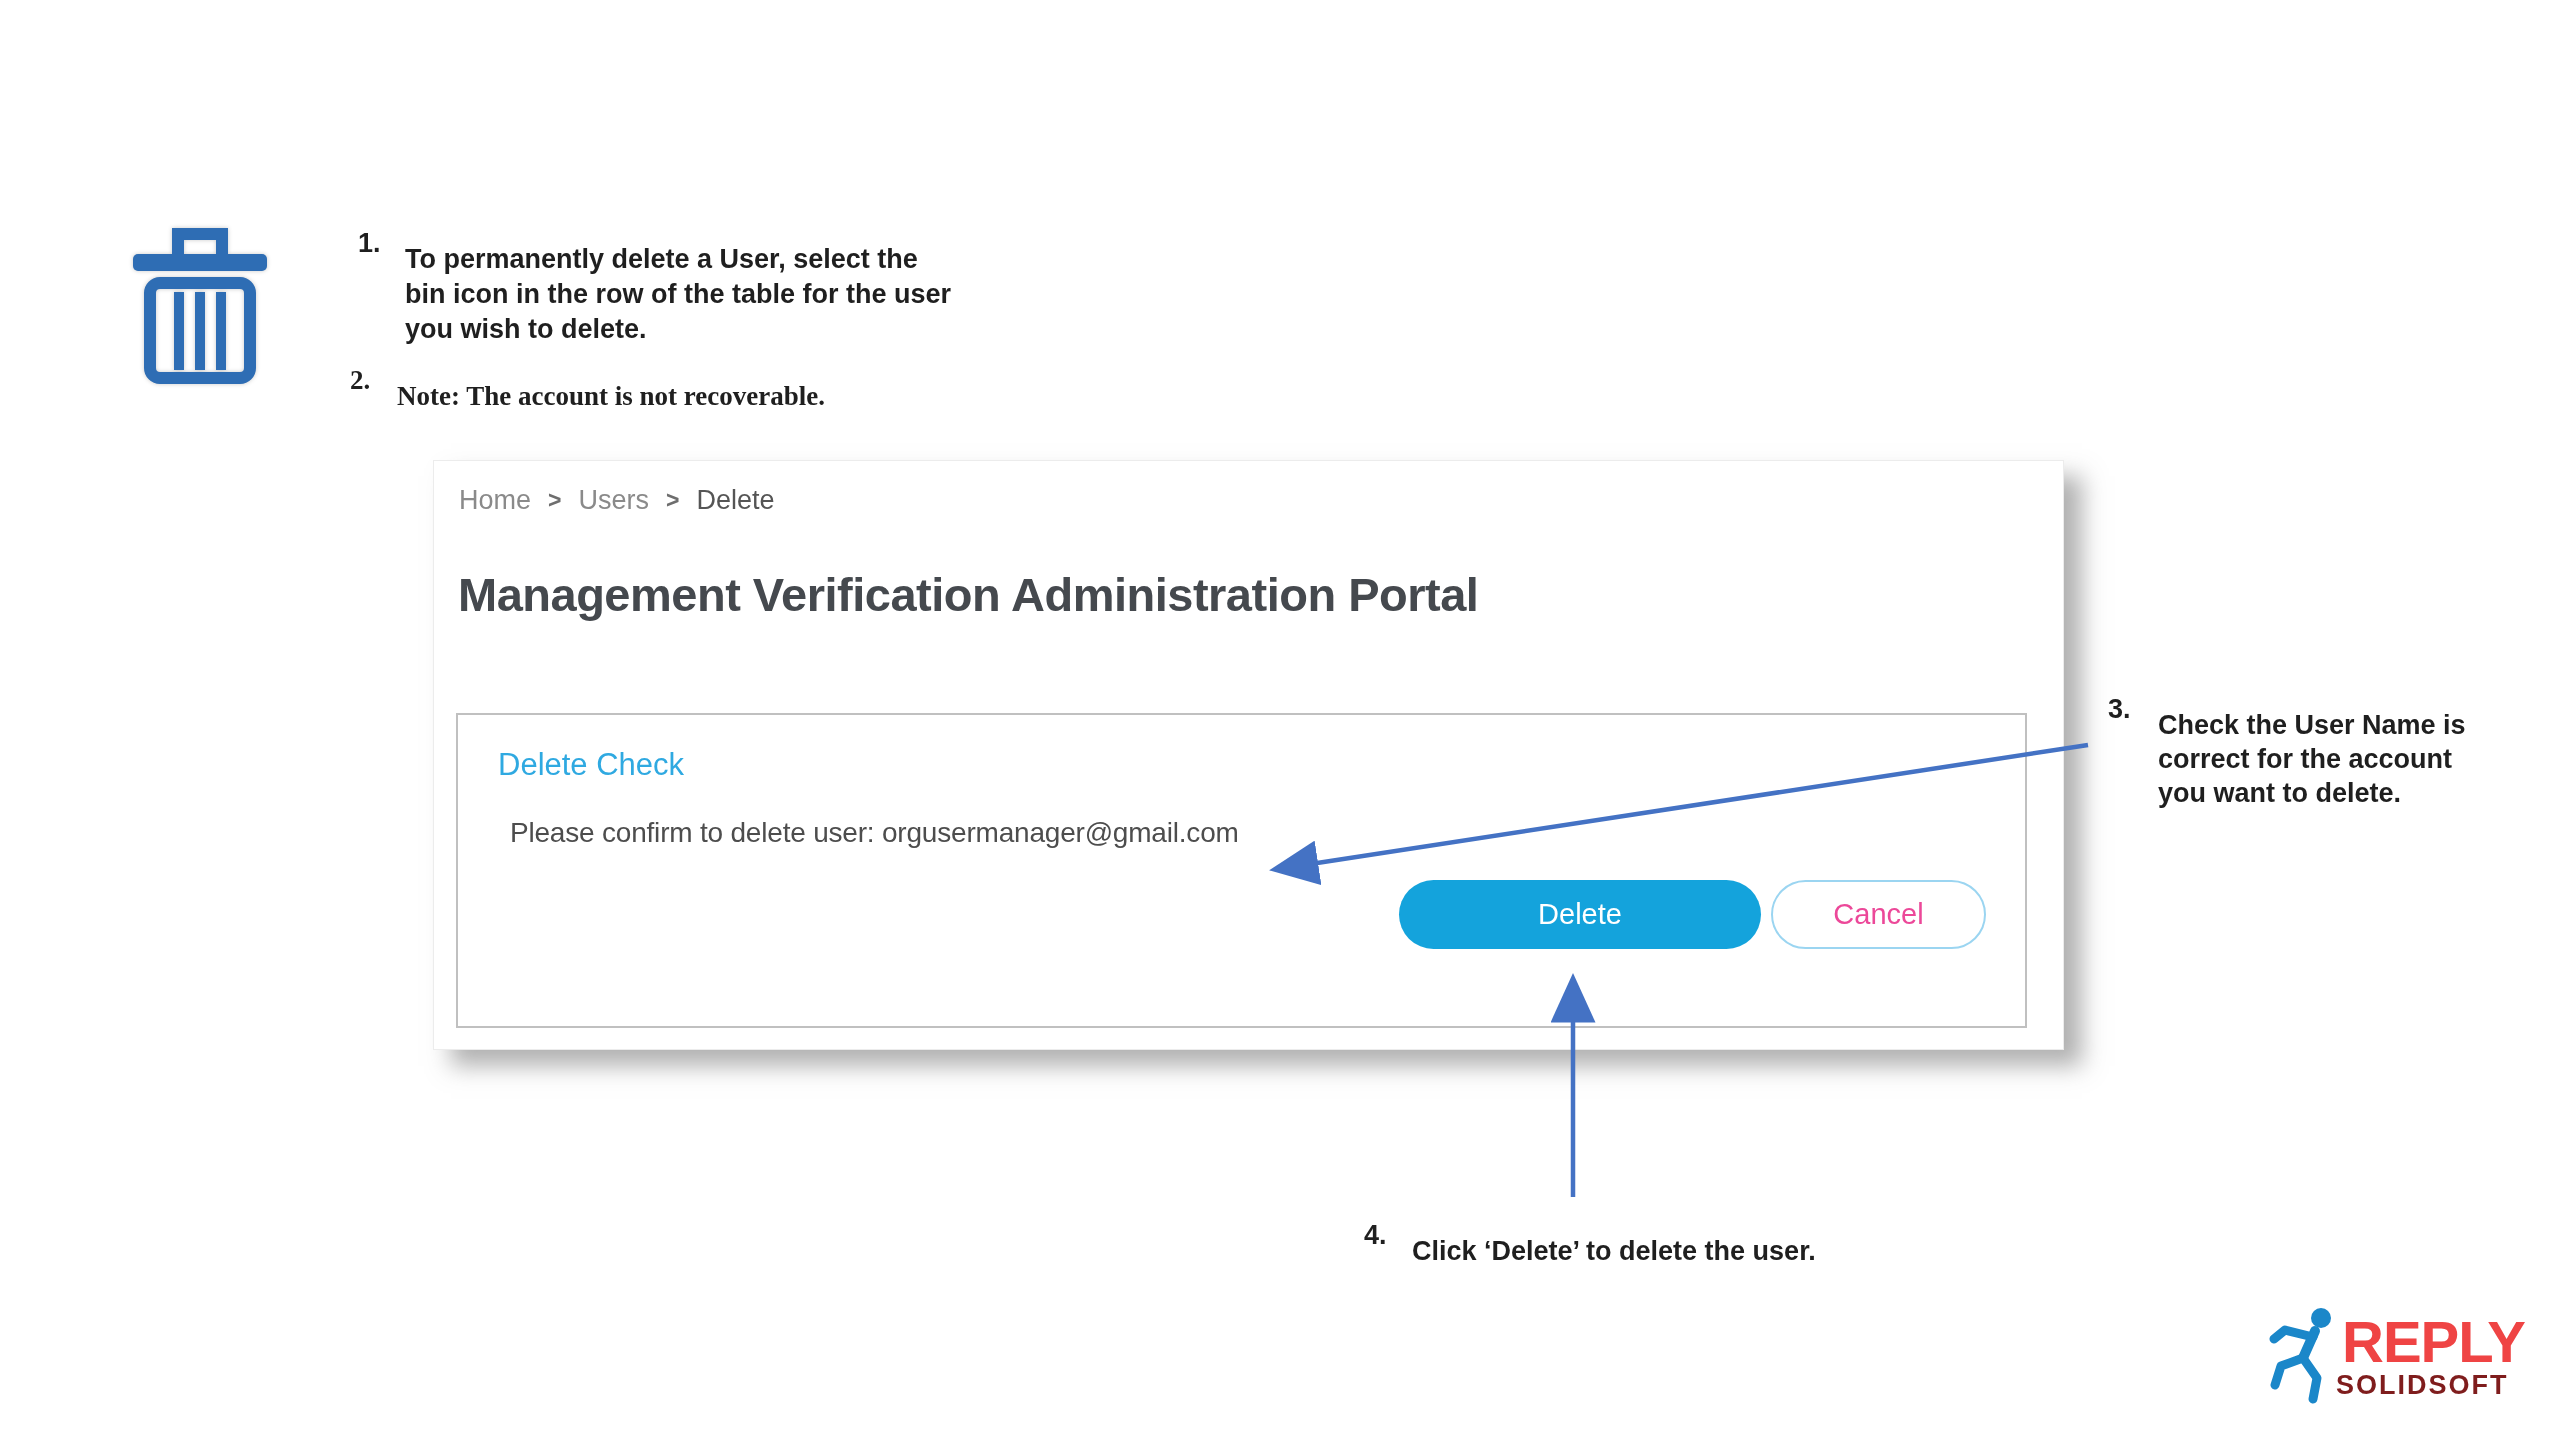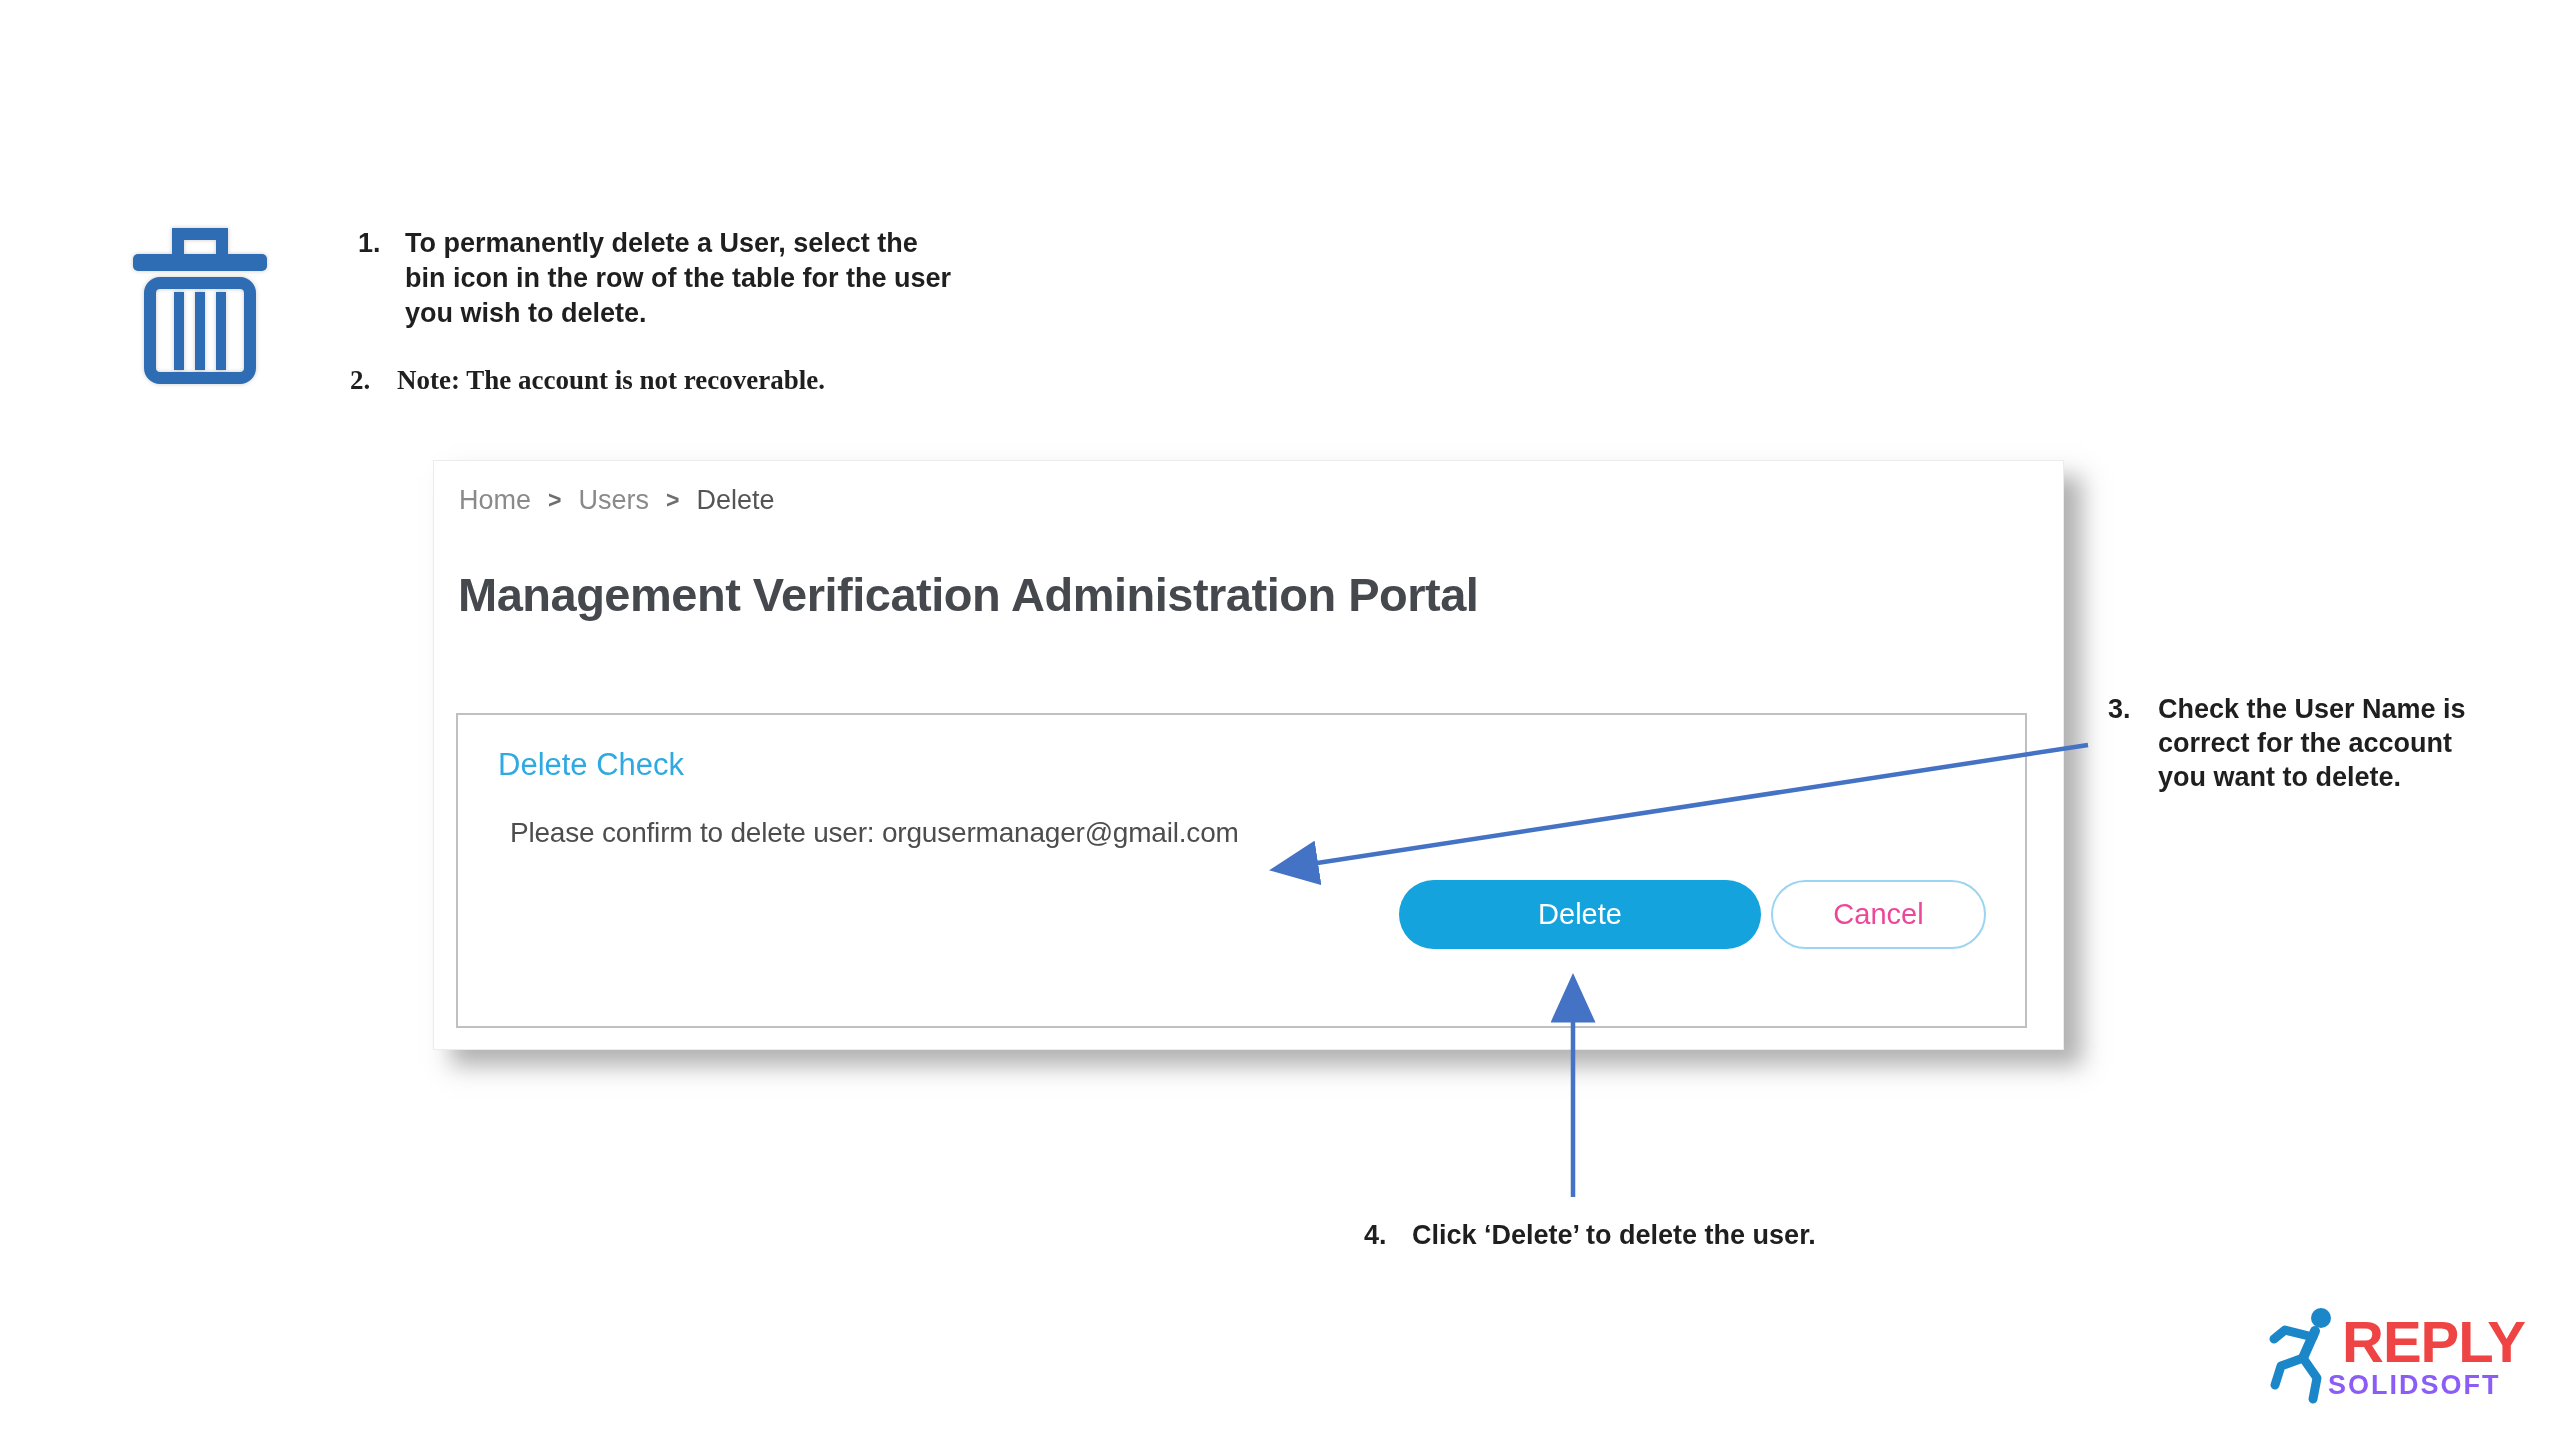--- a/index.html
+++ b/index.html
@@ -10,21 +10,21 @@
   .slide-title{position:absolute;left:55px;top:38px;margin:0;
     font-size:88px;font-weight:400;letter-spacing:-2px;color:#1CA7E2;white-space:nowrap;}
 
   
   .bin-wrap{position:absolute;left:133px;top:228px;width:134px;height:156px;
     filter:drop-shadow(0 0 2px #c9c9c9);}
 
   
   .note{position:absolute;font-weight:bold;color:#1f1f1f;font-size:27px;line-height:35px;}
   .note .num{display:inline-block;vertical-align:top;}
-  .note .txt{display:inline-block;vertical-align:top;white-space:pre-line;}
+  .note .txt{display:inline-block;vertical-align:top;white-space:pre-line;margin-top:16px;}
   .inst1{left:358px;top:226px;}
   .inst1 .num{width:47px;}
   .inst2{left:350px;top:363px;font-family:Liberation Serif, serif;}
   .inst2 .num{width:47px;}
 
   
   .card{position:absolute;left:433px;top:460px;width:1629px;height:588px;background:#ffffff;
     border:1px solid #ececec;box-shadow:18px 16px 22px rgba(100,100,100,.5);}
   .breadcrumb{position:absolute;left:25px;top:24px;display:flex;align-items:flex-end;gap:17px;
     font-size:27px;color:#8A8A8A;}
@@ -49,22 +49,22 @@
   .annot4 .num{width:48px;}
 
   
   .arrows{position:absolute;left:0;top:0;pointer-events:none;}
 
   
   .logo{position:absolute;left:2268px;top:1302px;width:270px;height:110px;}
   .runner{position:absolute;left:0;top:4px;}
   .logo-brand{position:absolute;left:74px;top:6px;font-size:58px;font-weight:bold;
     letter-spacing:-1px;color:#ef4444;}
-  .logo-sub{position:absolute;left:60px;top:68px;font-size:27px;font-weight:bold;
-    letter-spacing:2px;color:#8b5cf6;}
+  .logo-sub{position:absolute;left:68px;top:68px;font-size:27px;font-weight:bold;
+    letter-spacing:2px;color:#7f1d1d;}
 </style>
 </head>
 <body>
 
 <div class="slide">
 
 
   <div class="bin-wrap">
     <svg width="134" height="156" viewBox="0 0 134 156">
       <rect x="45" y="6" width="44" height="30" fill="none" stroke="#2E6DB4" stroke-width="12"></rect>

